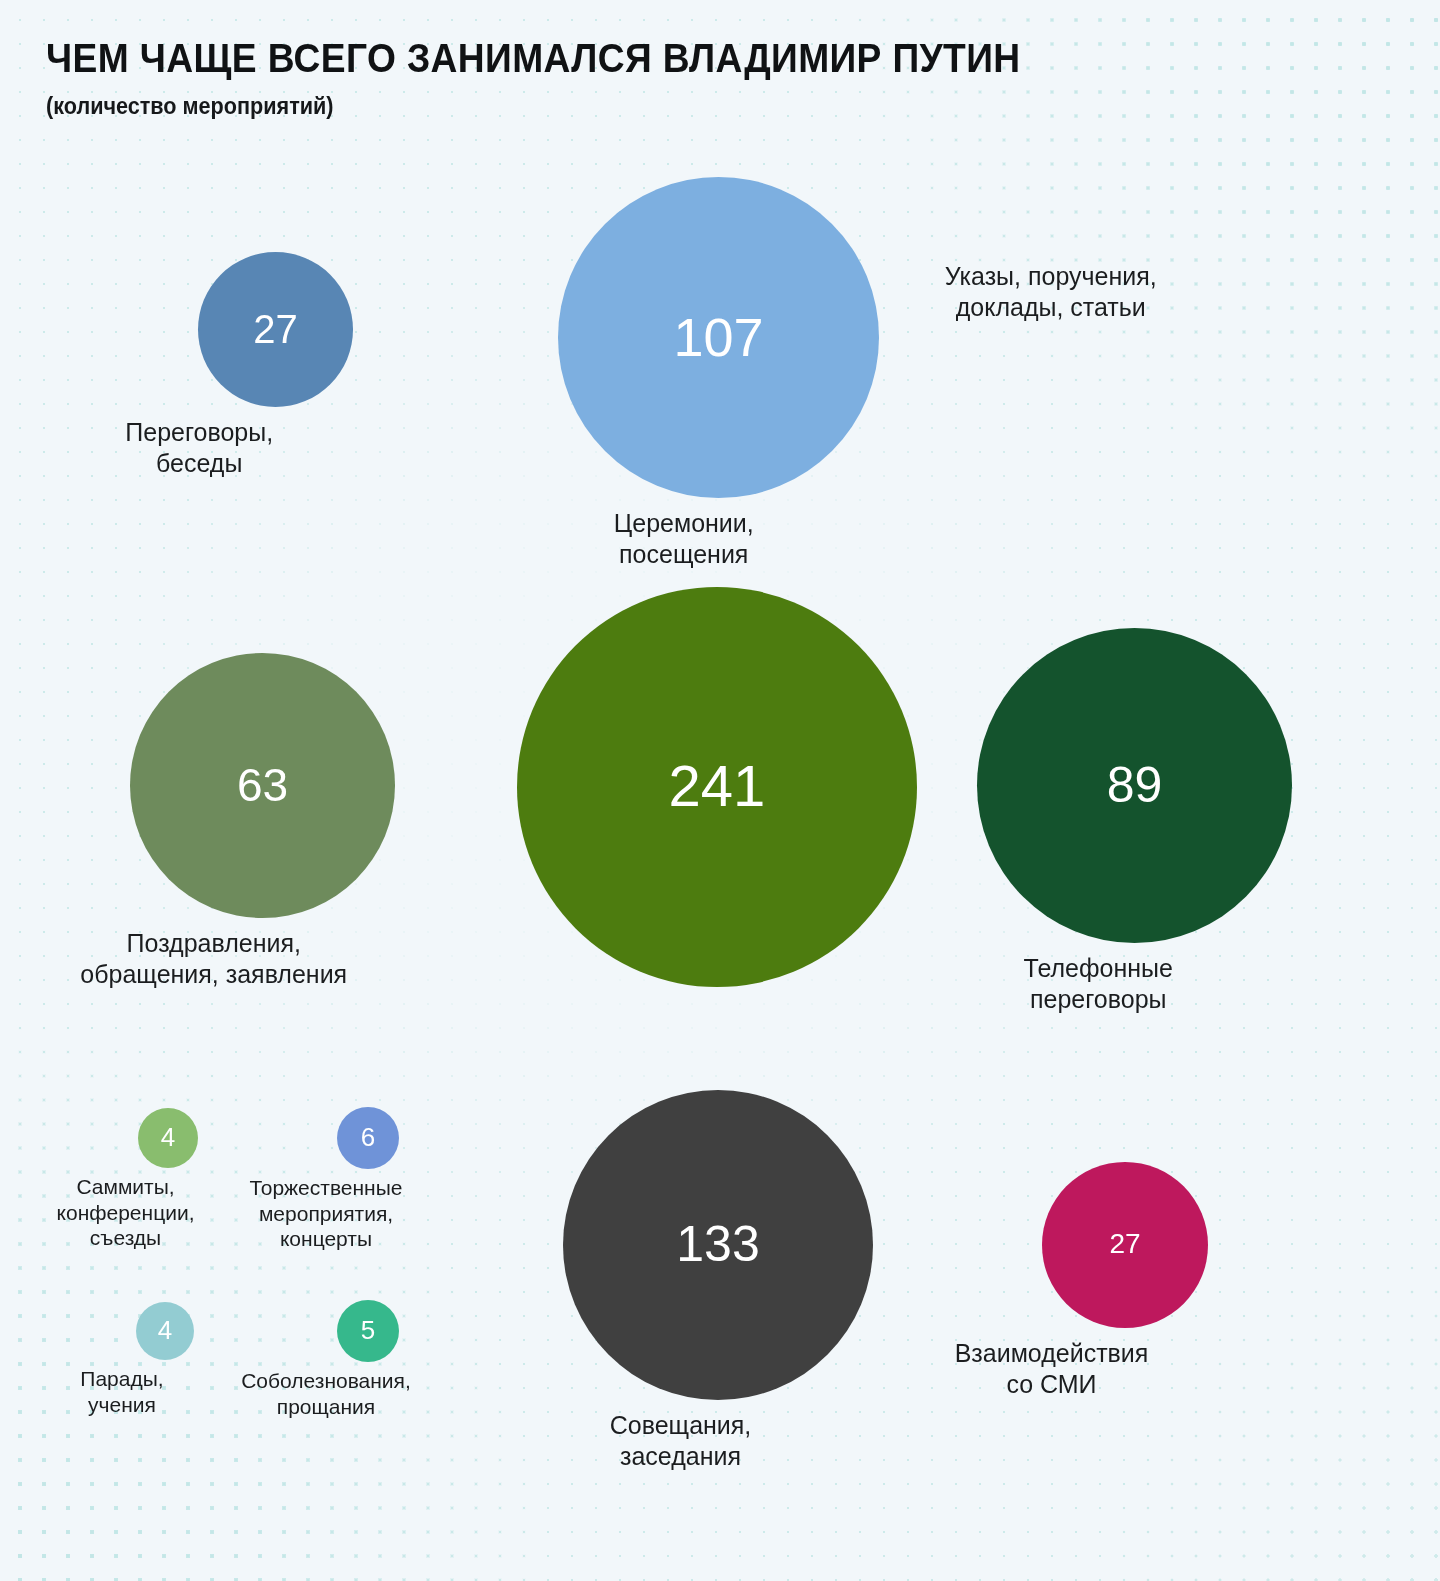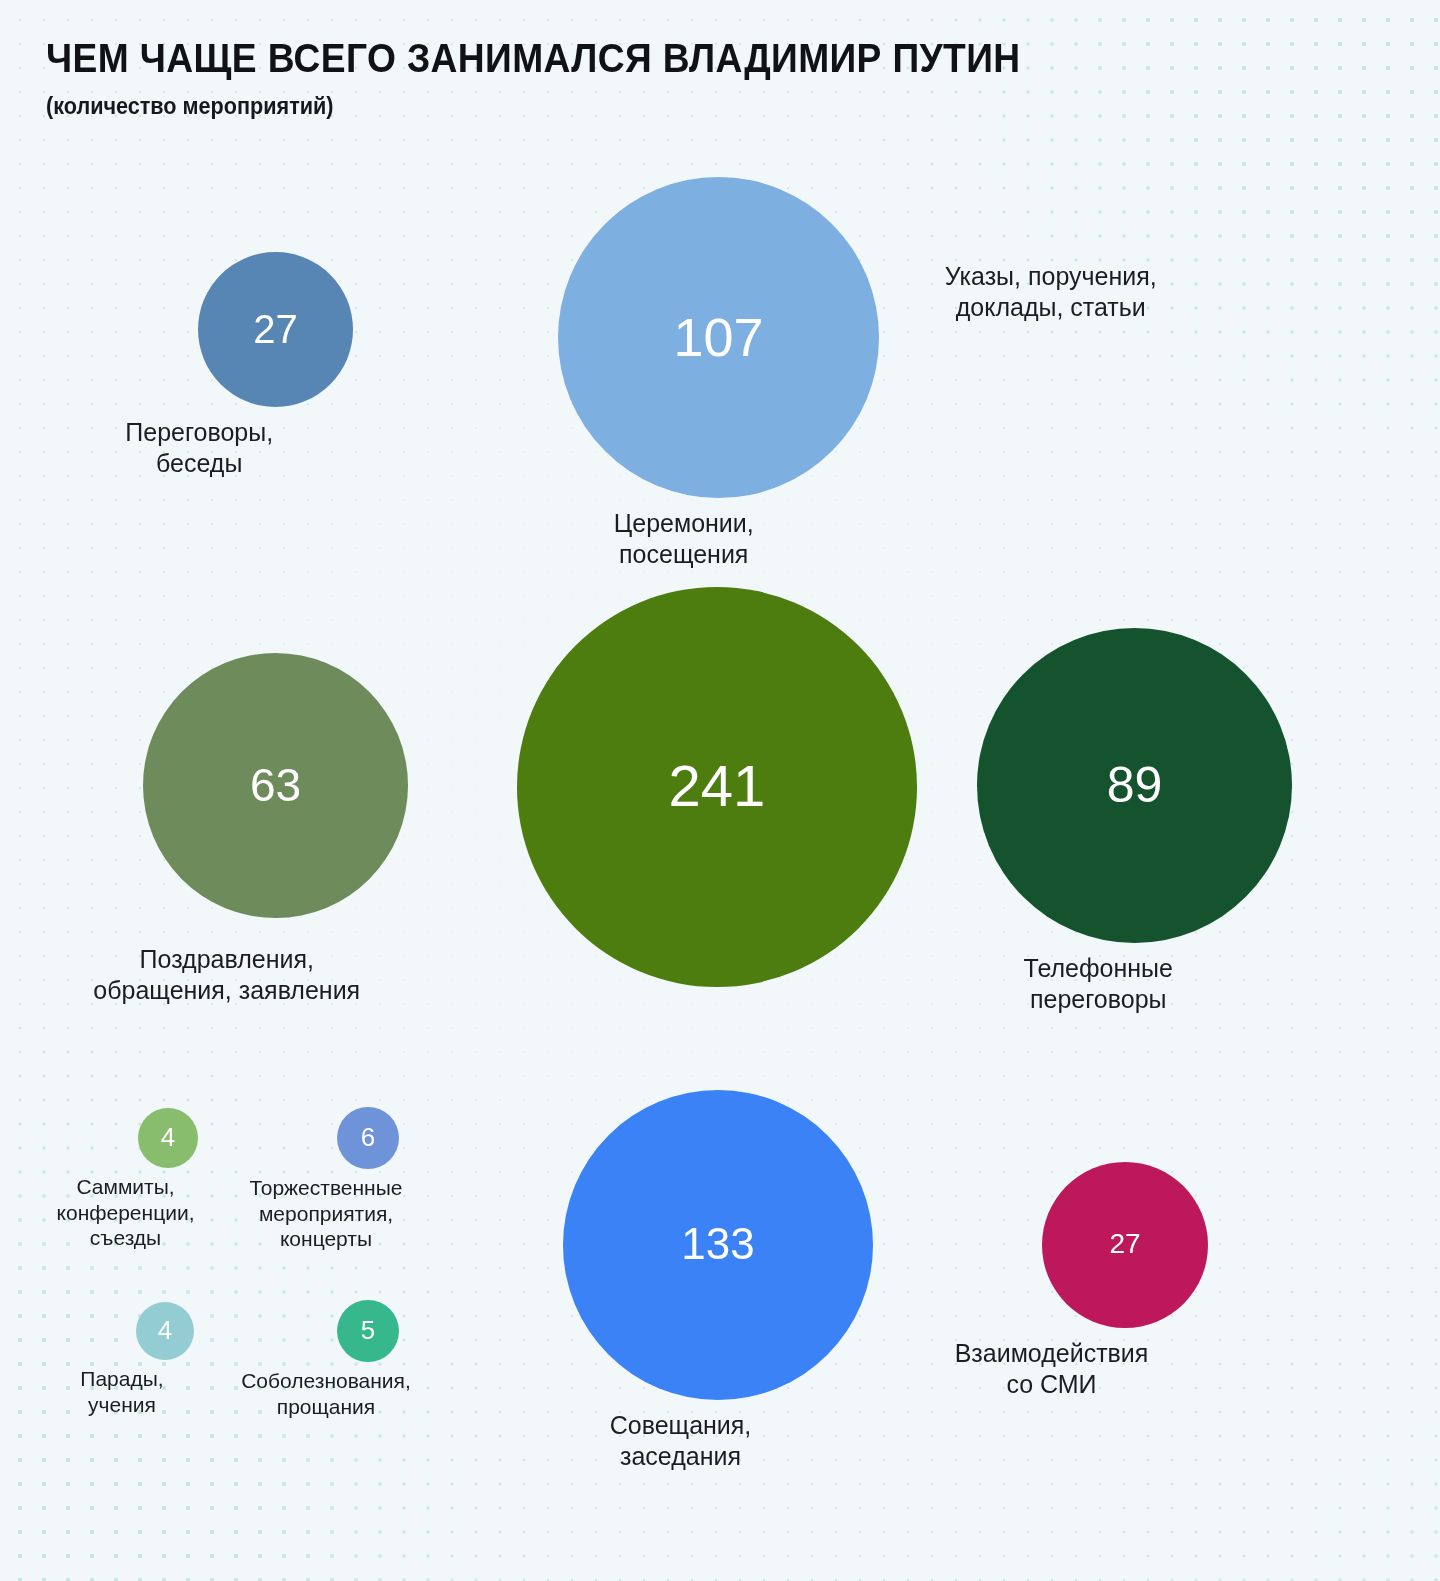--- a/index.html
+++ b/index.html
@@ -97,21 +97,21 @@
         <div class="bubble" style="width: 321px; height: 321px; background: rgb(125, 175, 224); font-size: 54px;">
           <span class="val">107</span>
         </div>
         <div class="caption" style="width: 460px; margin-left: -69.5px;">Церемонии,
 посещения</div>
       </div>
       <div class="group" style="left: 1048px; top: 251px; width: 157px;">
         <div class="caption" style="width: 460px; margin-left: -151.5px;">Указы, поручения,
 доклады, статьи</div>
       </div>
-      <div class="group" style="left: 143px; top: 653px; width: 265px; gap: 16px;">
+      <div class="group" style="left: 130px; top: 653px; width: 265px;">
         <div class="bubble" style="width: 265px; height: 265px; background: rgb(110, 139, 92); font-size: 46px;">
           <span class="val">63</span>
         </div>
         <div class="caption" style="width: 460px; margin-left: -97.5px;">Поздравления,
 обращения, заявления</div>
       </div>
       <div class="group" style="left: 517px; top: 587px; width: 400px;">
         <div class="bubble" style="width: 400px; height: 400px; background: #4d7c0f; font-size: 58px;">
           <span class="val">241</span>
         </div>
@@ -147,21 +147,21 @@
 учения</div>
       </div>
       <div class="group" style="left: 337px; top: 1300px; width: 62px;">
         <div class="bubble" style="width: 62px; height: 62px; background: rgb(54, 184, 140); font-size: 26px;">
           <span class="val">5</span>
         </div>
         <div class="caption sm" style="width: 230px; margin-left: -84px;">Соболезнования,
 прощания</div>
       </div>
       <div class="group" style="left: 563px; top: 1090px; width: 310px;">
-        <div class="bubble" style="width: 310px; height: 310px; background: #3b82f6; font-size: 44px;">
+        <div class="bubble" style="width: 310px; height: 310px; background: #404040; font-size: 50px;">
           <span class="val">133</span>
         </div>
         <div class="caption" style="width: 460px; margin-left: -75px;">Совещания,
 заседания</div>
       </div>
       <div class="group" style="left: 1042px; top: 1162px; width: 166px;">
         <div class="bubble" style="width: 166px; height: 166px; background: #be185d; font-size: 28px;">
           <span class="val">27</span>
         </div>
         <div class="caption" style="width: 460px; margin-left: -147px;">Взаимодействия

